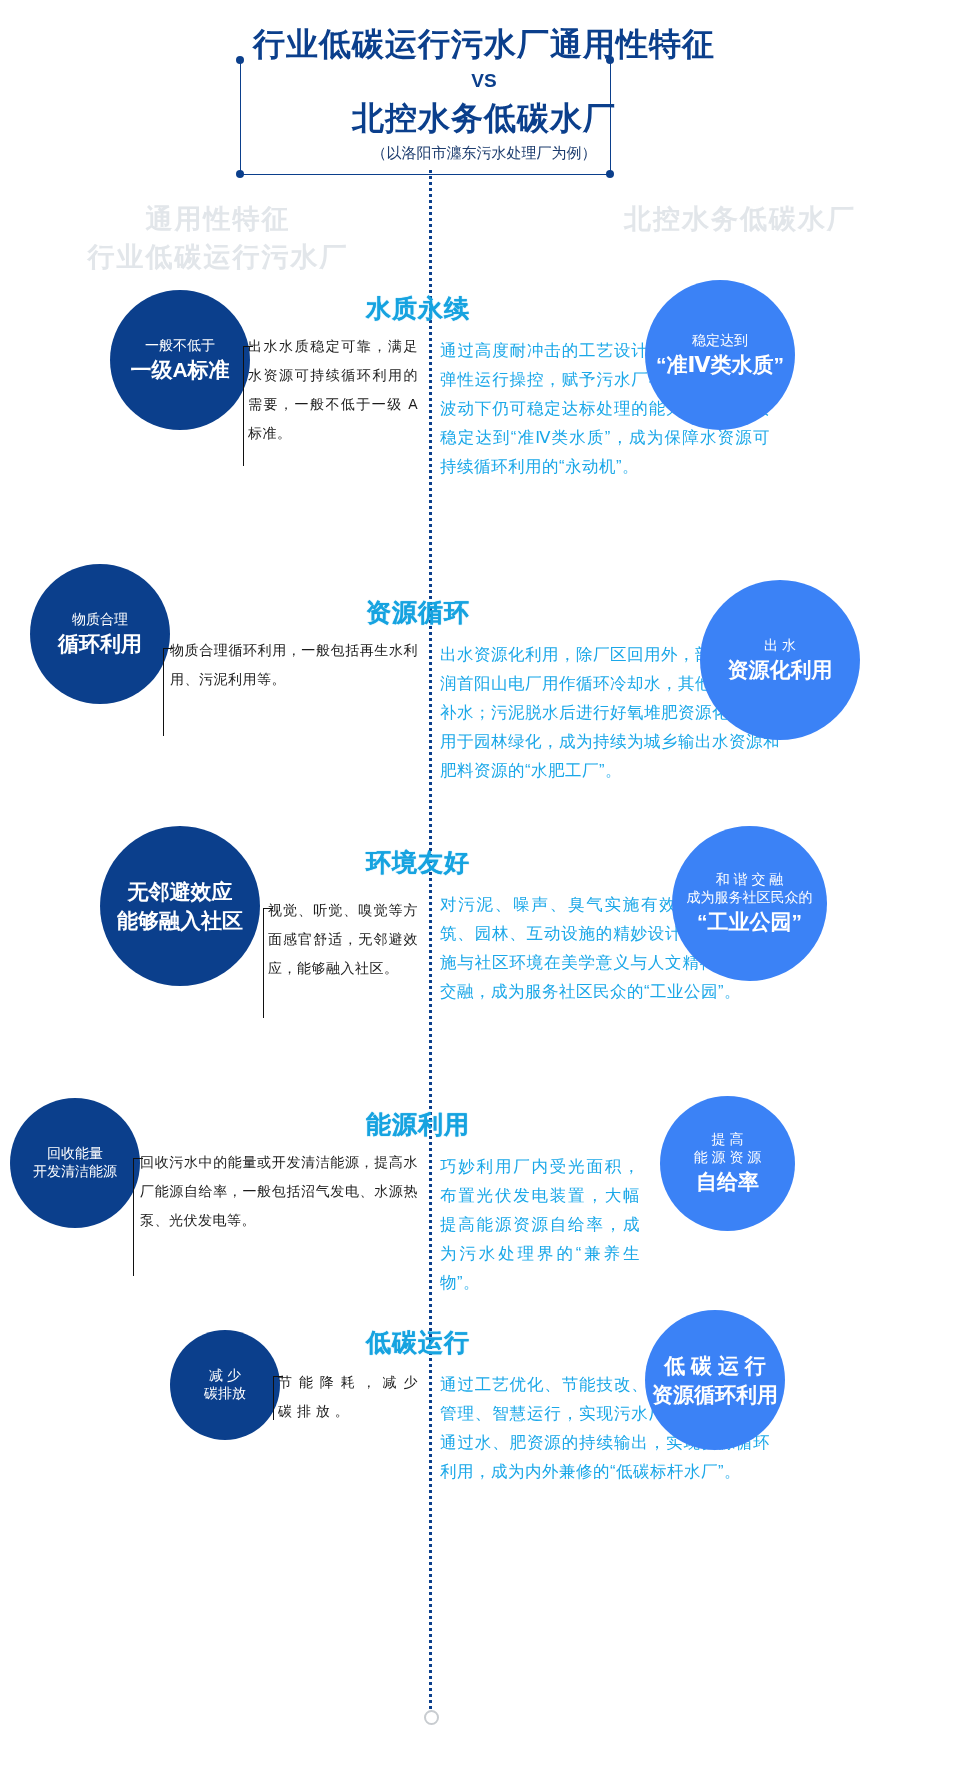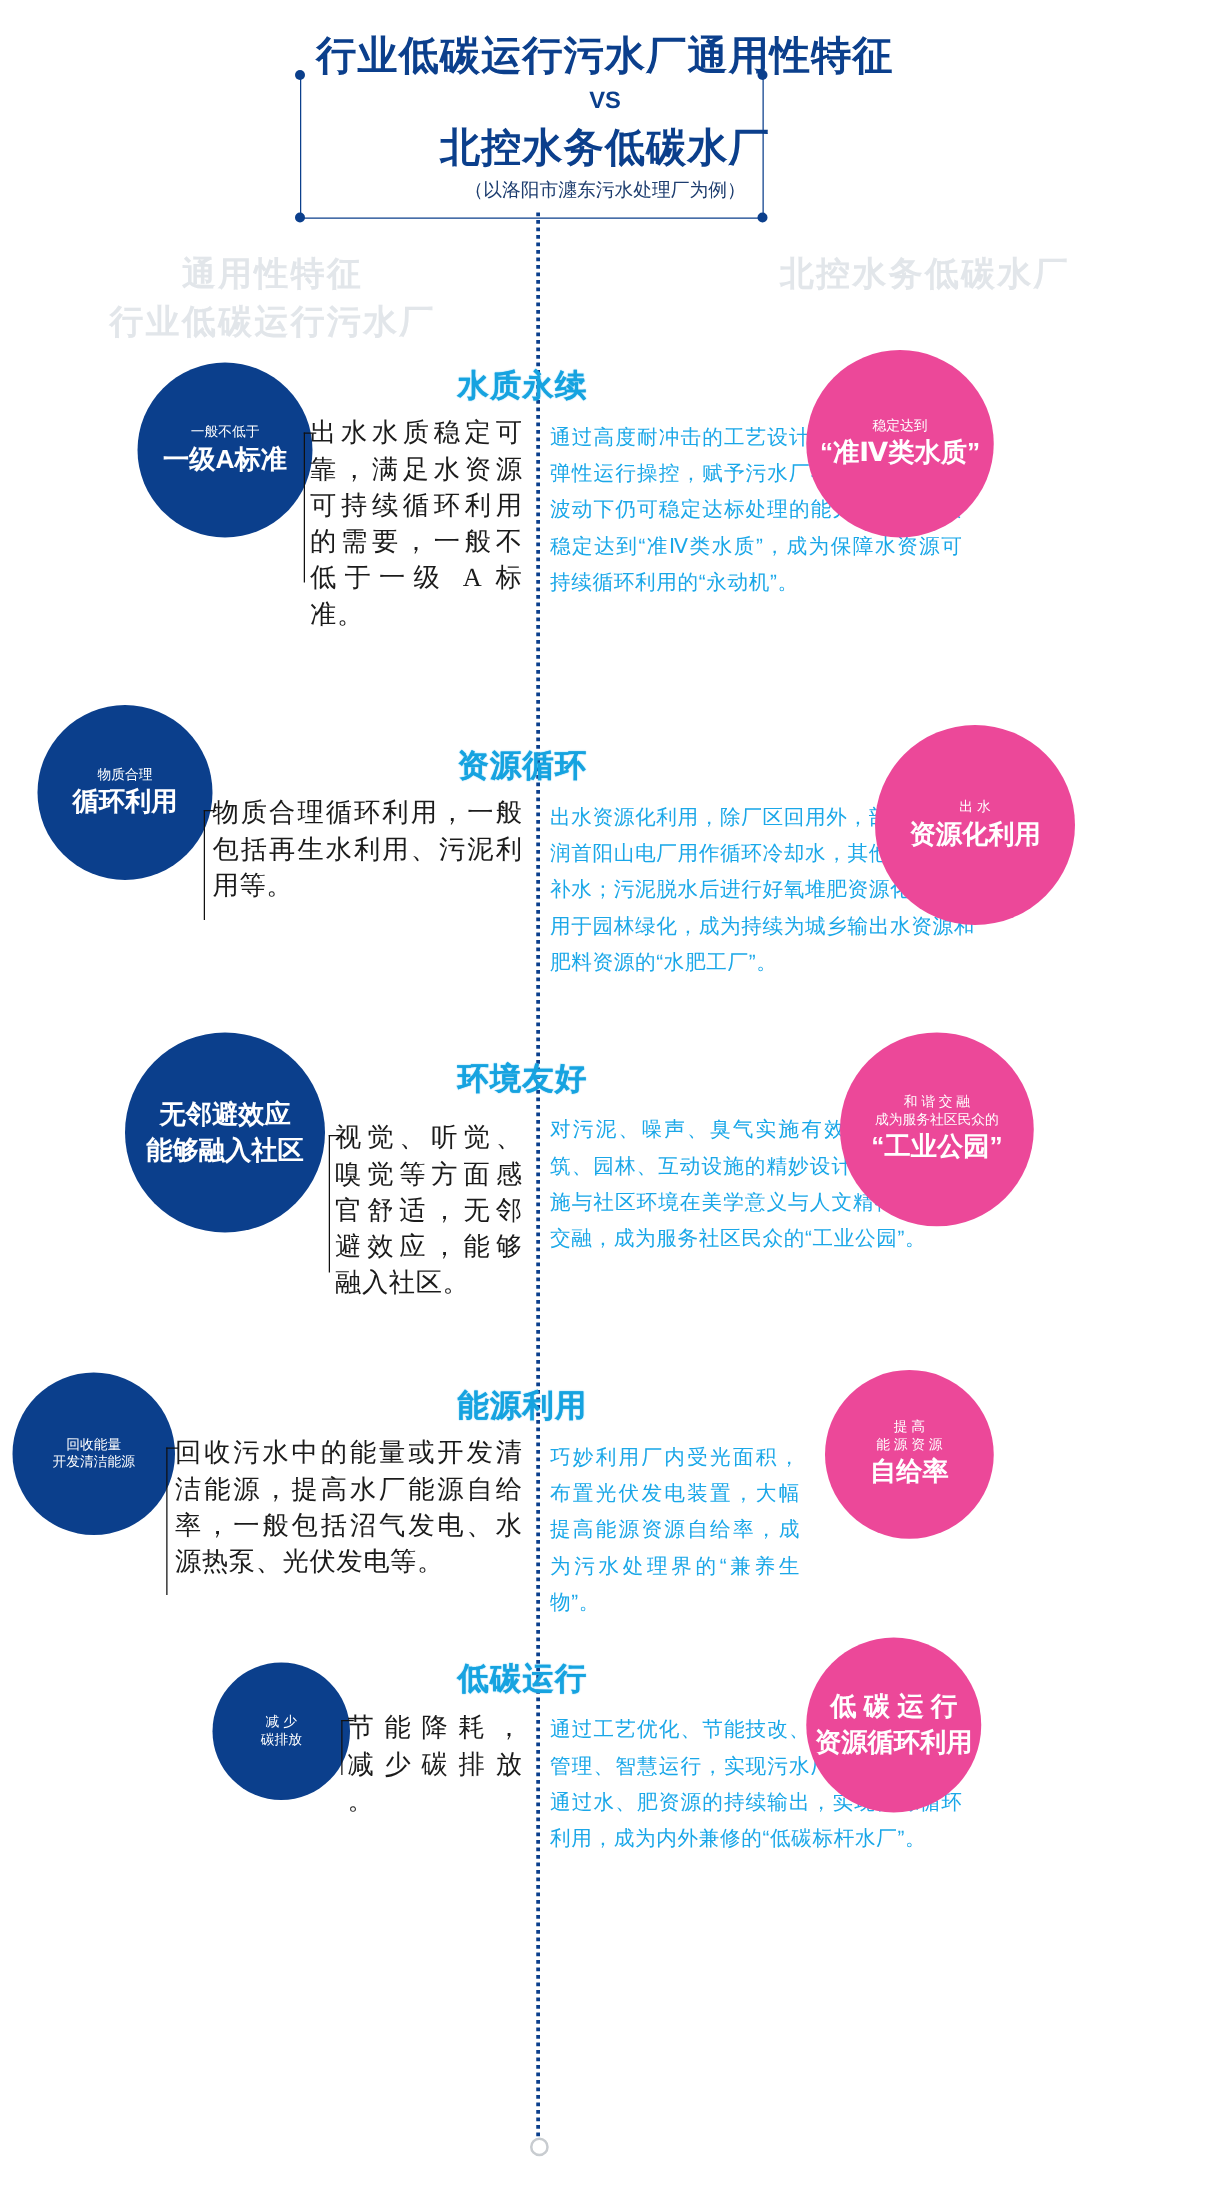--- a/index.html
+++ b/index.html
@@ -52,45 +52,45 @@
 
   
   .section{position:absolute;left:0;width:968px;}
   .sec-title{
     position:absolute;color:#16a3e0;font-weight:bold;font-size:25px;letter-spacing:1px;
     text-shadow:0 0 1px #16a3e0;
   }
 
   
   .left-text{
-    position:absolute;color:#1b1b1b;font-size:21px;line-height:29px;
-    text-align:justify;letter-spacing:.5px;font-family:Liberation Serif, serif;
+    position:absolute;color:#1b1b1b;font-size:14px;line-height:29px;
+    text-align:justify;letter-spacing:.5px;
   }
   .left-rule{
     position:absolute;width:1px;background:#111;
   }
   .left-cap{
     position:absolute;height:1px;background:#111;
   }
   
   .right-text{
     position:absolute;color:#1aa7e8;font-size:16.5px;line-height:29px;
     text-align:justify;letter-spacing:.5px;
   }
 
   
   .circle{
     position:absolute;border-radius:50%;display:flex;flex-direction:column;
     align-items:center;justify-content:center;text-align:center;color:#fff;
     line-height:1.28;
   }
-  .circle .l1{font-size:11px;}
+  .circle .l1{font-size:14px;}
   .circle .l2{font-size:21px;font-weight:bold;margin-top:2px;}
   .circle.navy{background:#0b3f8c;}
-  .circle.cyan{background:#ec4899;}
+  .circle.cyan{background:#3b82f6;}
 </style>
 </head>
 <body>
 
 <div class="header">
   <div class="title-line">行业低碳运行污水厂通用性特征</div>
   <div class="vs">VS</div>
   <div class="title-line">北控水务低碳水厂</div>
   <div class="subtitle">（以洛阳市瀍东污水处理厂为例）</div>
 </div>

